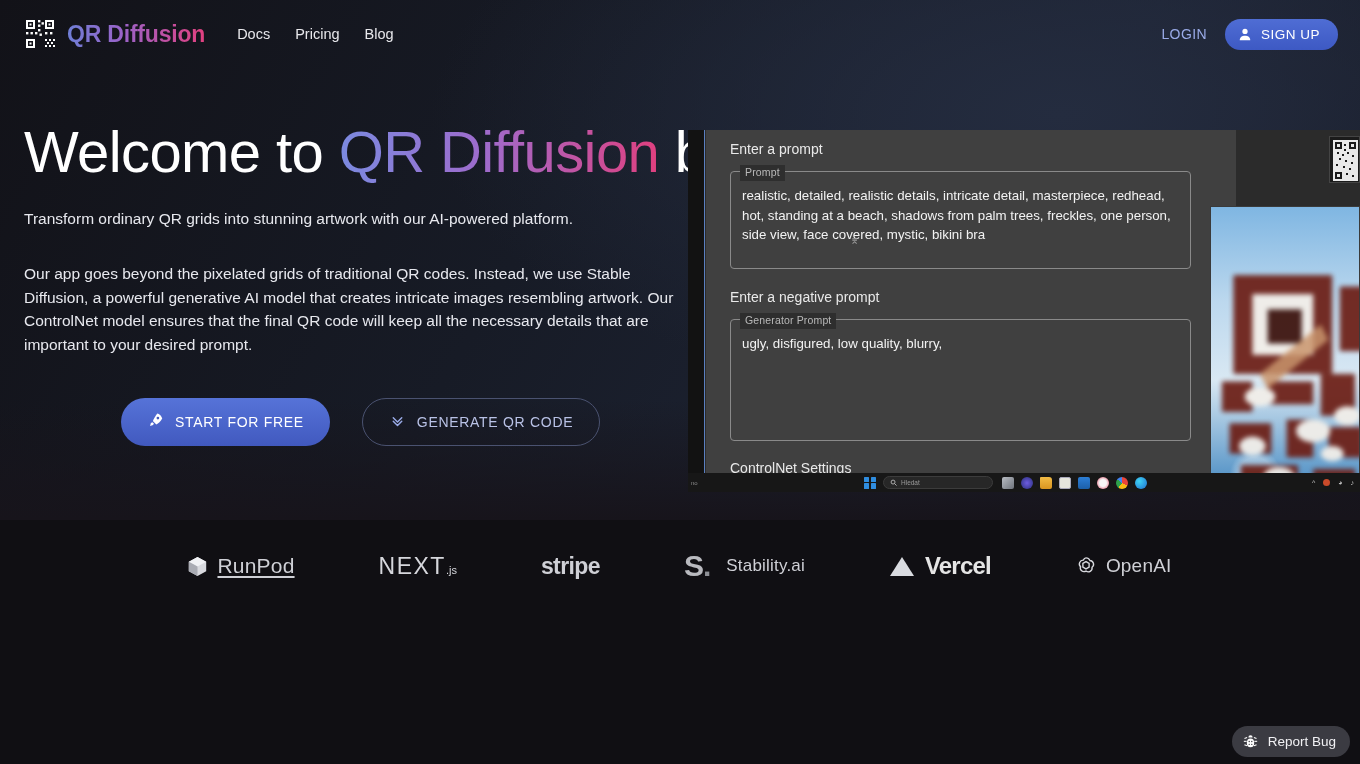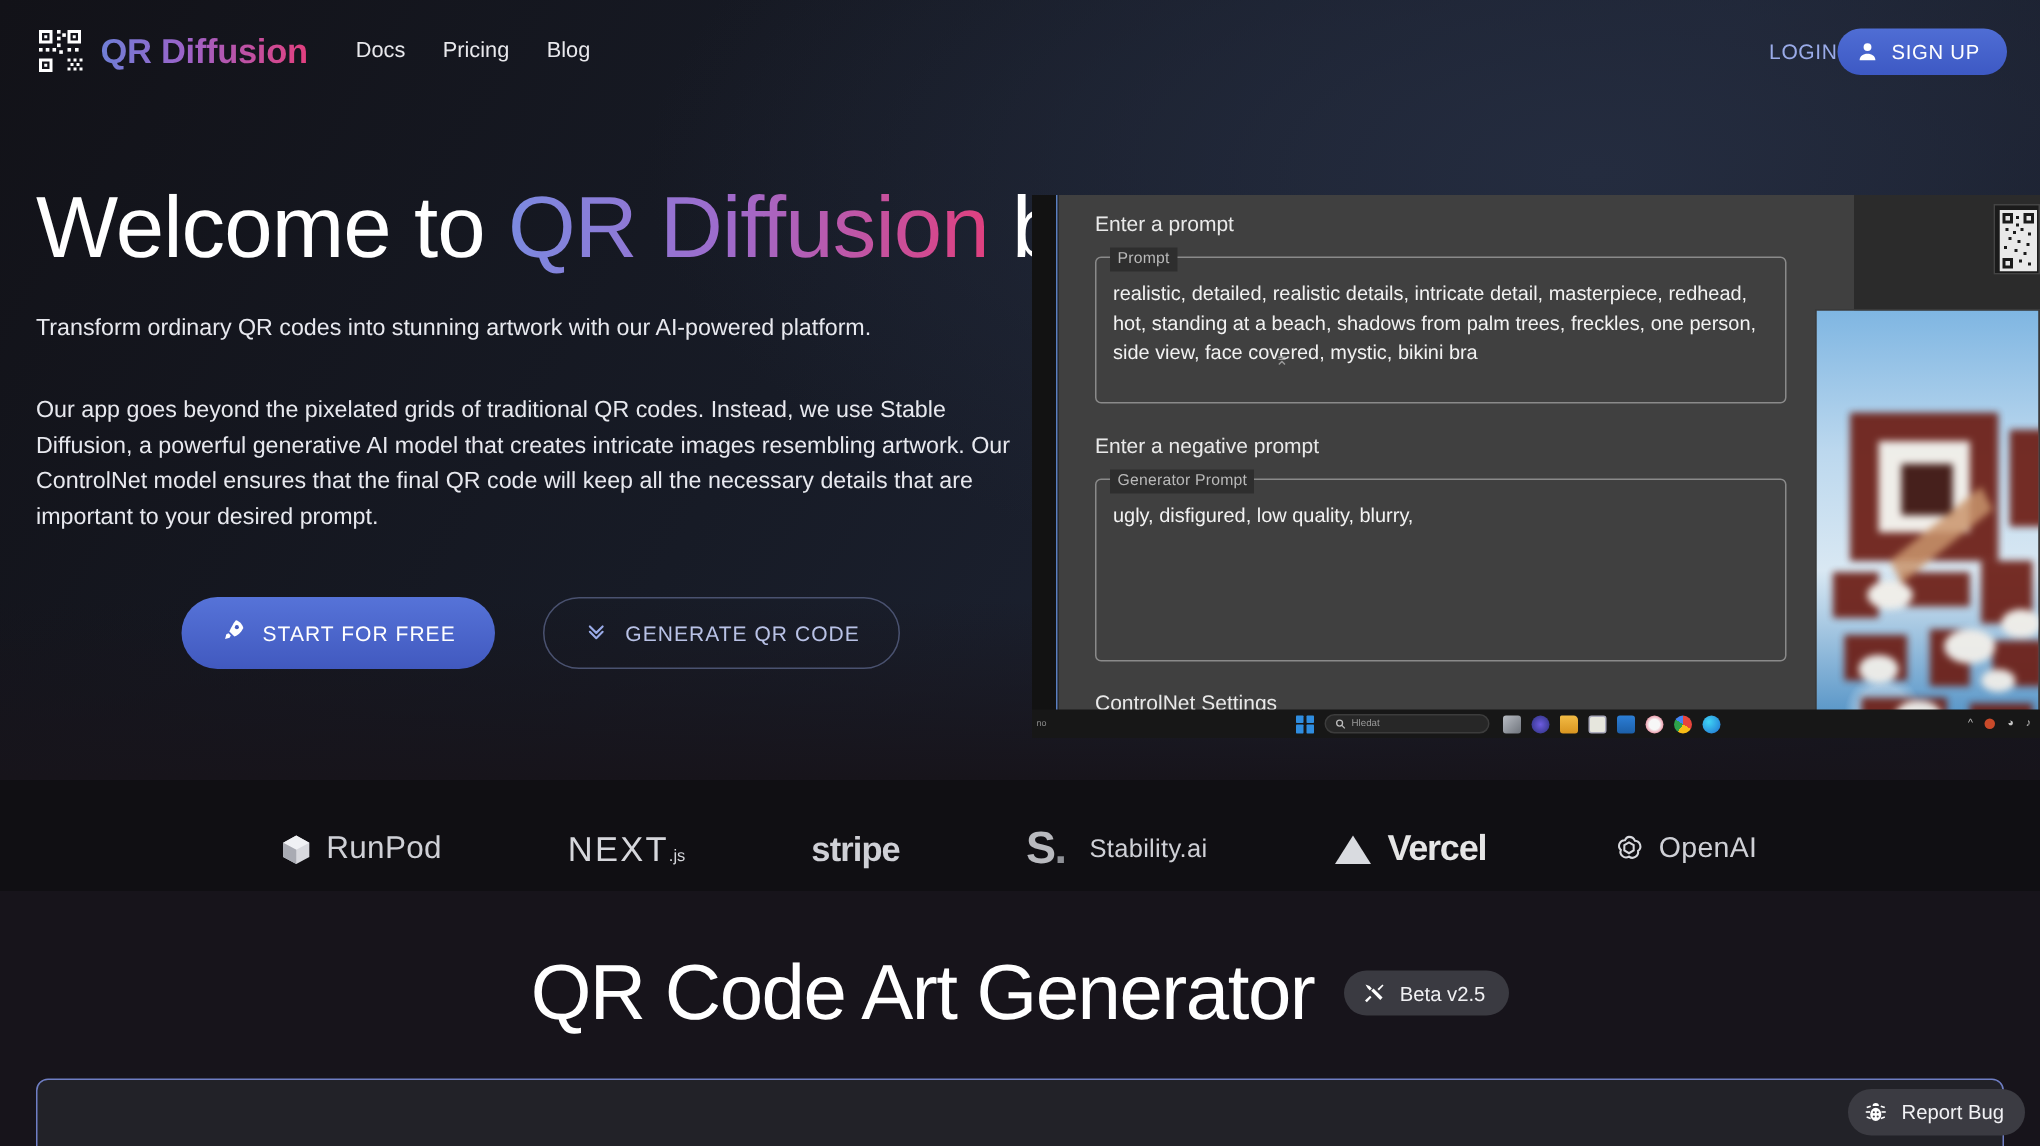--- a/index.html
+++ b/index.html
@@ -34,21 +34,21 @@
   .qr-logo { width:32px; height:32px; display:block; }
   .brand-text {
     font-size: 23px; font-weight: bold; letter-spacing:-0.2px;
     background: linear-gradient(90deg,#6f7fd6 0%, #9a63c9 40%, #e2407f 100%);
     -webkit-background-clip: text; background-clip: text;
     -webkit-text-fill-color: transparent; color: transparent;
     white-space: nowrap;
   }
   .nav-links { display:flex; align-items:flex-start; gap:25px; margin-left:32px; }
   .nav-link { font-size:14.5px; color:#e8e8ec; text-decoration:none; cursor:pointer; }
-  .nav-right { margin-left:auto; margin-right:22px; display:flex; align-items:center; }
+  .nav-right { margin-left:auto; margin-right:22px; display:flex; align-items:center; gap:18px; }
   .login-link { font-size:14px; color:#9aabe8; letter-spacing:.4px; cursor:pointer; }
   .signup-btn {
     display:flex; align-items:center; gap:9px;
     background: linear-gradient(180deg,#4f6dd4 0%, #3d59c4 100%);
     border:none; border-radius:18px; padding:8px 18px 8px 13px;
     color:#fff; font-size:13.5px; letter-spacing:.5px; cursor:pointer;
     font-family:inherit;
   }
   .signup-btn svg { display:block; }
 
@@ -135,21 +135,21 @@
   .tb-tray { position:absolute; right:6px; display:flex; align-items:center; gap:8px; font-size:7px; color:#c4c4c4; }
 
   
   .logos {
     position:absolute; left:0; top:538px; width:1360px; height:56px;
     display:flex; align-items:center; justify-content:center; gap:0; z-index:20;
   }
   .logo-item { display:flex; align-items:center; gap:10px; color:#cfd0d6; }
   .logo-item + .logo-item { margin-left:84px; }
   .logo-text { font-size:21px; letter-spacing:.2px; }
-  .logo-text.ul { text-underline-offset:3px; }
+  .logo-text.ul { text-decoration:underline; text-underline-offset:3px; }
   .logo-text.bold { font-weight:bold; font-size:23px; letter-spacing:-.6px; }
   .nextjs { font-size:23px; letter-spacing:1.5px; color:#d6d7dc; }
   .nextjs small { font-size:11px; letter-spacing:0; }
   .stab-s { font-size:30px; font-weight:bold; color:#b9babf; letter-spacing:-1px; }
   .vercel-t { font-size:24px; font-weight:bold; letter-spacing:-.8px; color:#e5e5e5; }
 
   
   .gen-section { position:absolute; left:0; top:594px; width:1360px; height:170px; background:#17141b; z-index:15; }
   .gen-title-row { display:flex; align-items:center; justify-content:center; gap:20px; padding-top:38px; }
   .gen-title { font-size:52px; font-weight:normal; letter-spacing:-1px; color:#fff; }
@@ -227,21 +227,21 @@
           </svg>
         </span>
         <span>SIGN UP</span>
       </button>
     </div>
   </div>
 
   <div class="hero-left">
     <h1 class="hero-title"><span>Welcome to </span><span class="grad-word">QR Diffusion</span><span> beta</span></h1>
 
-    <p class="hero-sub">Transform ordinary QR codes into stunning artwork with our AI-powered platform.</p>
+    <p class="hero-sub">Transform ordinary QR grids into stunning artwork with our AI-powered platform.</p>
     <p class="hero-body">Our app goes beyond the pixelated grids of traditional QR codes. Instead, we use Stable Diffusion, a powerful generative AI model that creates intricate images resembling artwork. Our ControlNet model ensures that the final QR code will keep all the necessary details that are important to your desired prompt.</p>
 
     <div class="cta-row">
       <button class="btn btn-primary">
         <span>
           <svg width="17" height="17" viewBox="0 0 24 24" fill="#ffffff">
             <path d="M14.5 2c3 .6 6 3.4 7 7.3-2.2 4.4-5.5 7-8.4 8.2l-2.4-2.4-2.4-2.4C9.6 9.8 11.6 5.4 14.5 2z"></path>
             <path d="M7.6 14.3l-2.1 1.1-1.2 4.3 4.3-1.2 1.1-2.1z"></path>
             <circle cx="15.4" cy="8.6" r="1.9" fill="#4159bf"></circle>
           </svg>
@@ -407,35 +407,20 @@
 
     <div class="logo-item">
       <svg width="22" height="22" viewBox="0 0 24 24" fill="none" stroke="#d8d9de" stroke-width="1.5">
         <path d="M12 3.2c2 0 3.6 1.2 4.3 2.8 1.8.1 3.3 1.3 3.8 3 .5 1.7-.2 3.4-1.5 4.4.3 1.8-.5 3.5-2 4.4-1.5.9-3.3.7-4.6-.3-1.6.9-3.5.7-4.8-.4-1.3-1.1-1.7-2.9-1.1-4.4-1.3-1.2-1.7-3-1-4.6.7-1.6 2.3-2.6 4-2.5C9.8 4 10.8 3.2 12 3.2z"></path>
         <path d="M8.6 9.2l3.4-2 3.4 2v3.9l-3.4 2-3.4-2z"></path>
       </svg>
       <span class="logo-text" style="font-size:19px;margin-left:-1px;">OpenAI</span>
     </div>
   </div>
 
-  <div class="gen-section">
-    <div class="gen-title-row">
-      <span class="gen-title">QR Code Art Generator</span>
-      <span class="beta-badge">
-        <svg width="16" height="16" viewBox="0 0 24 24" fill="#ffffff">
-          <path d="M3.5 3.5l4 1.6 2.3 2.3-2 2-2.3-2.3z"></path>
-          <path d="M9.2 9.8l9.1 9.1 2.3-2.3-9.1-9.1z"></path>
-          <path d="M20.5 3.5l-5 4.6 1.4 1.4 4.6-5z"></path>
-          <path d="M3 19.4l5-4.7 1.5 1.5-4.7 5z"></path>
-        </svg>
-        <span>Beta v2.5</span>
-      </span>
-    </div>
-    <div class="gen-panel"></div>
-  </div>
 
   <div class="report-bug">
     <svg width="17" height="17" viewBox="0 0 24 24" fill="#ffffff">
       <ellipse cx="12" cy="14" rx="5.2" ry="6.2"></ellipse>
       <path d="M9 6.2a3 3 0 016 0z"></path>
       <rect x="2.6" y="11" width="4" height="1.5"></rect>
         <rect x="17.4" y="11" width="4" height="1.5"></rect>
       <rect x="3.4" y="16.4" width="4" height="1.5" transform="rotate(20 5.4 17)"></rect>
       <rect x="16.6" y="16.4" width="4" height="1.5" transform="rotate(-20 18.6 17)"></rect>
       <rect x="3.4" y="6.2" width="4" height="1.5" transform="rotate(-20 5.4 7)"></rect>

